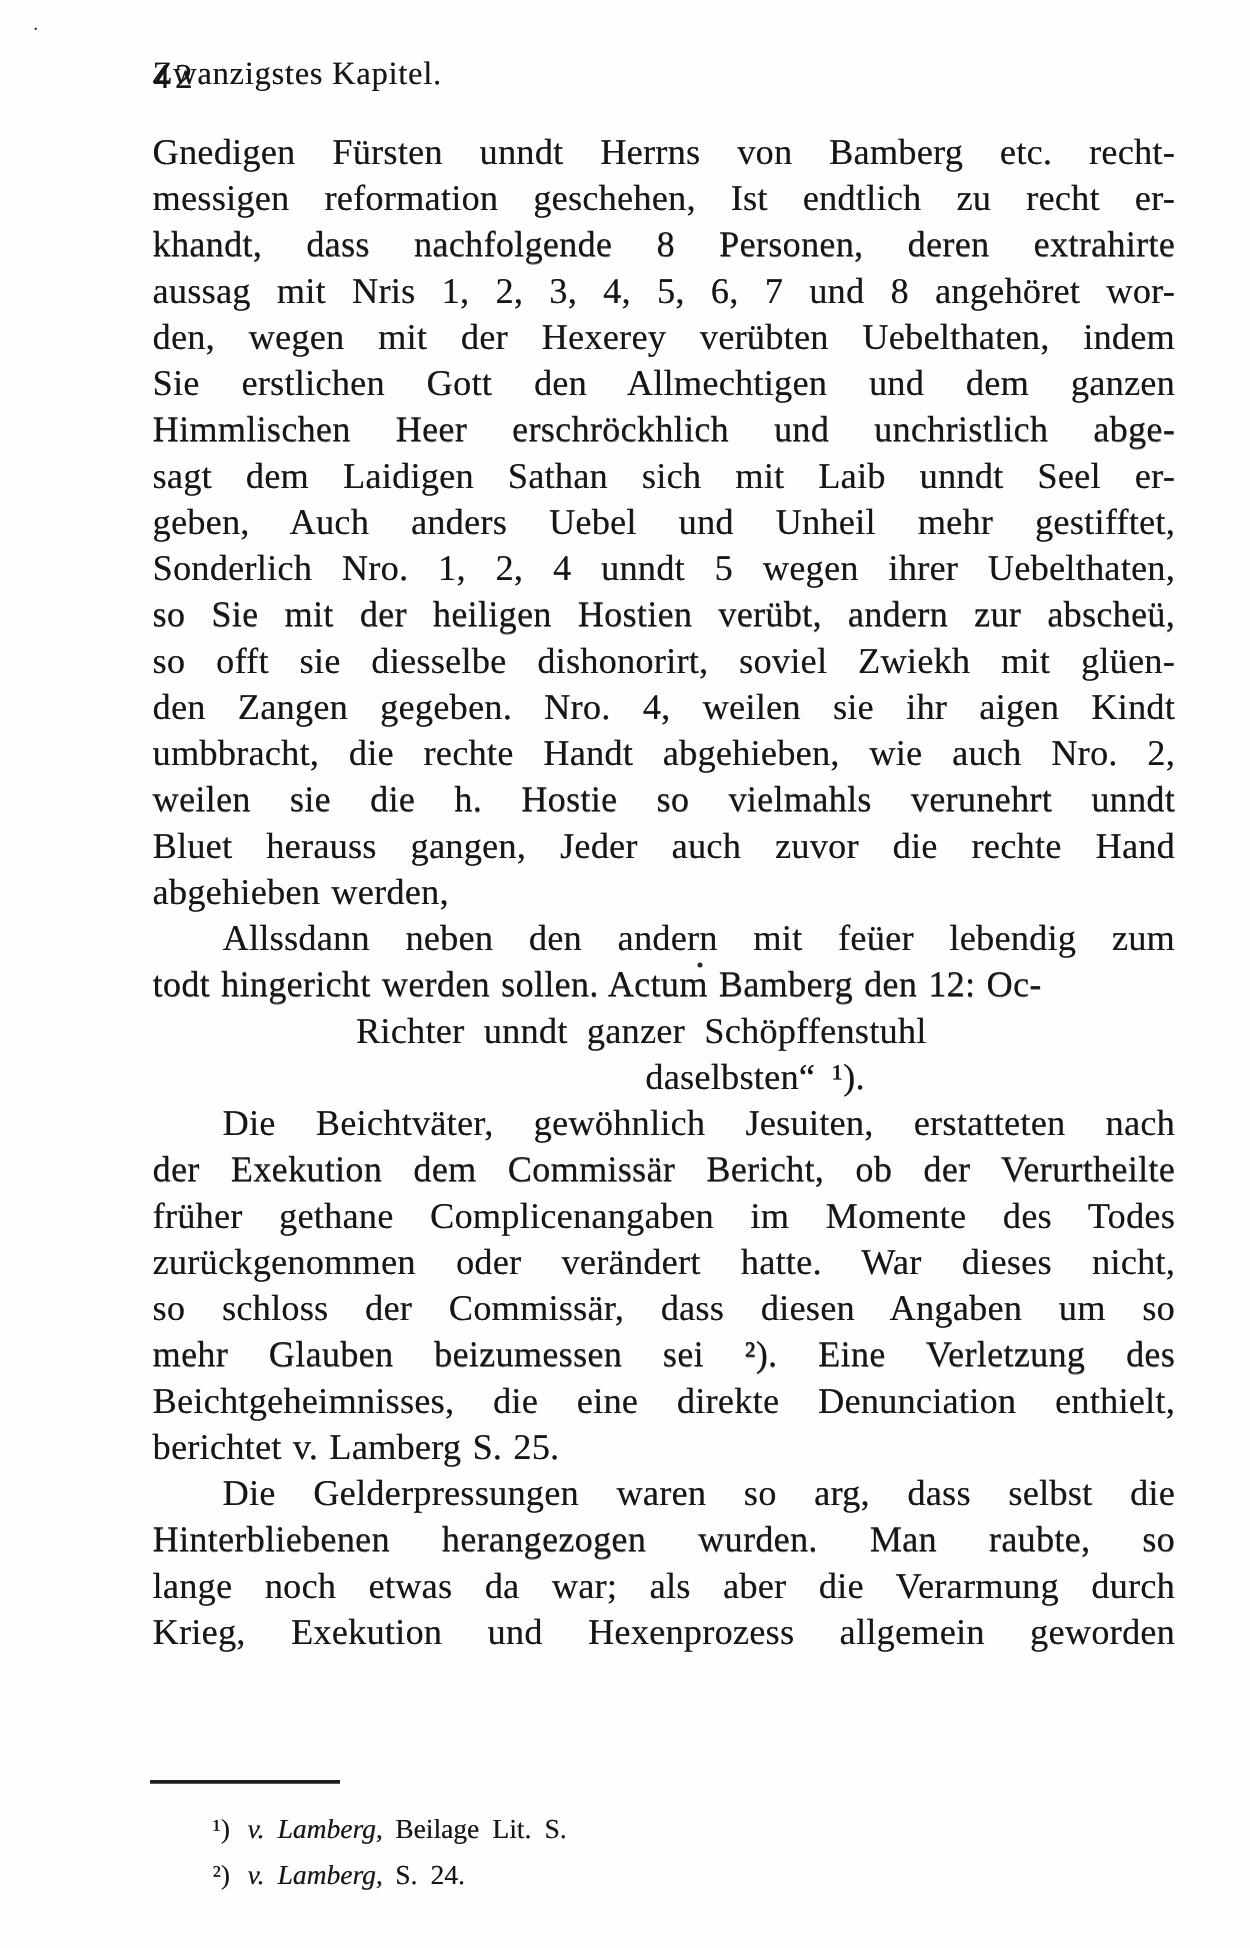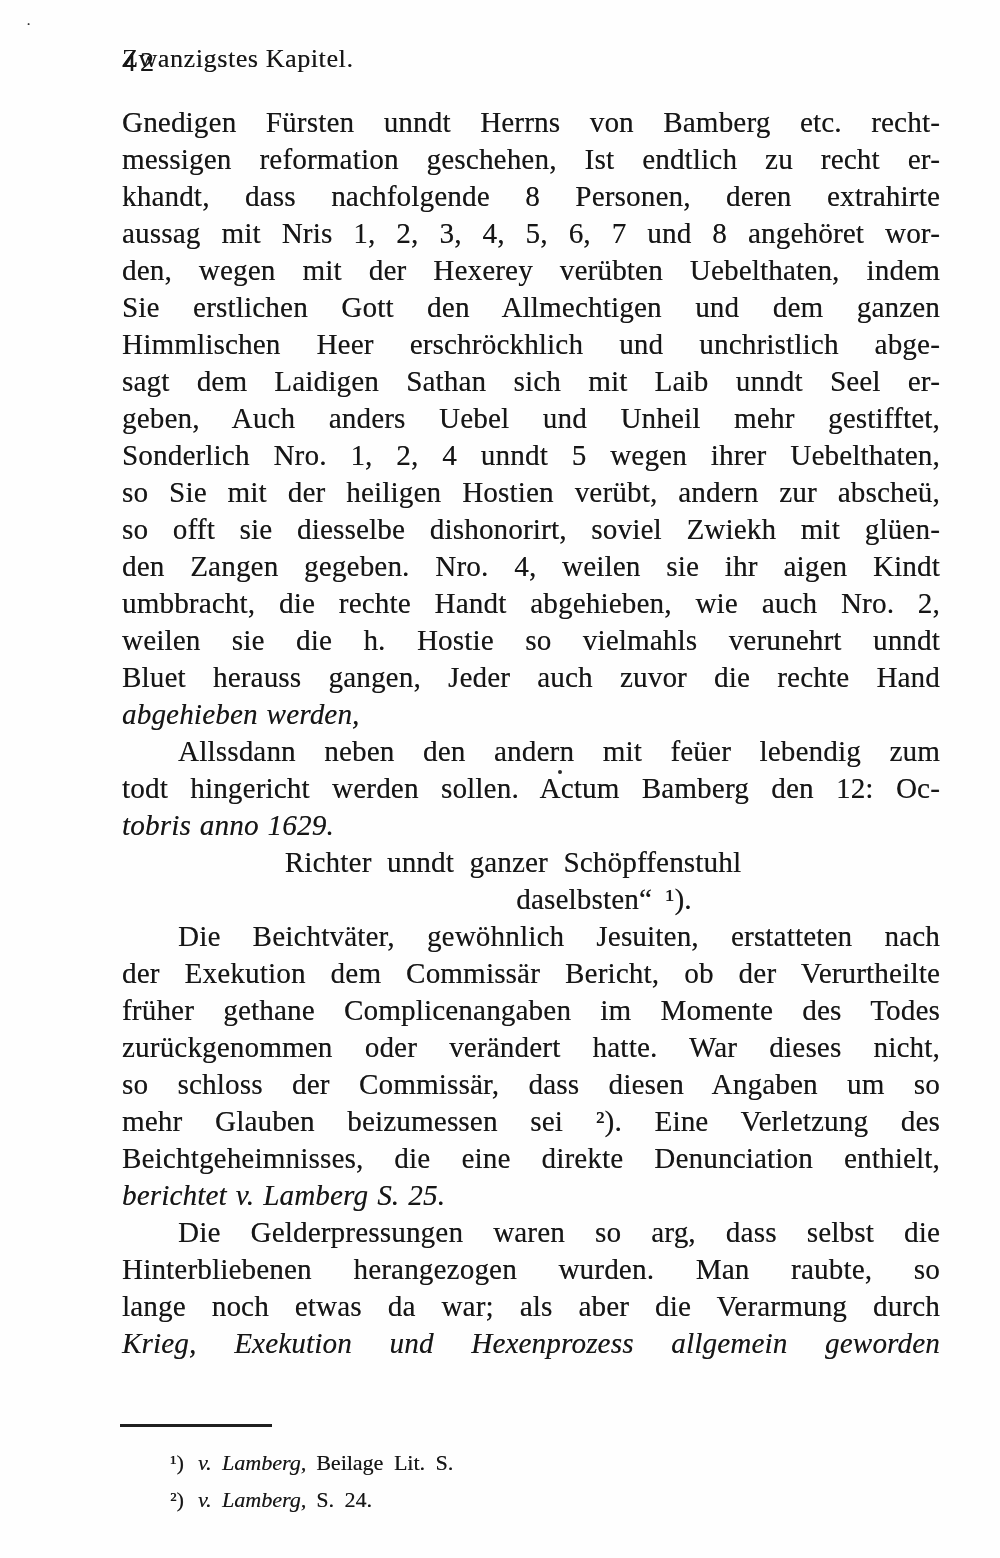--- a/index.html
+++ b/index.html
@@ -59,21 +59,20 @@
     line-height: 37px;
     letter-spacing: 0.2px;
     word-spacing: 1.5px;
   }
   .line {
     text-align: justify;
     text-align-last: justify;
   }
   .para .line:last-child {
     text-align-last: left;
-    font-style: italic;
   }
   .para.justify-last .line:last-child {
     text-align-last: justify;
   }
   .para.indent .line:first-child {
     text-indent: 56px;
   }
   .sig-line1 {
     text-align: center;
     padding-right: 36px;
@@ -138,21 +137,20 @@
         <div class="line">den Zangen gegeben. Nro. 4, weilen sie ihr aigen Kindt</div>
         <div class="line">umbbracht, die rechte Handt abgehieben, wie auch Nro. 2,</div>
         <div class="line">weilen sie die h. Hostie so vielmahls verunehrt unndt</div>
         <div class="line">Bluet herauss gangen, Jeder auch zuvor die rechte Hand</div>
         <div class="line">abgehieben werden,</div>
       </div>
 
     <div class="para indent">
         <div class="line">Allssdann neben den andern mit feüer lebendig zum</div>
         <div class="line">todt hingericht werden sollen. Actum Bamberg den 12: Oc-</div>
-        <div class="line">tobris anno 1629.</div>
       </div>
 
     <div class="sig-line1">Richter unndt ganzer Schöpffenstuhl</div>
     <div class="sig-line2">daselbsten“ ¹).</div>
 
     <div class="para indent">
         <div class="line">Die Beichtväter, gewöhnlich Jesuiten, erstatteten nach</div>
         <div class="line">der Exekution dem Commissär Bericht, ob der Verurtheilte</div>
         <div class="line">früher gethane Complicenangaben im Momente des Todes</div>
         <div class="line">zurückgenommen oder verändert hatte. War dieses nicht,</div>

